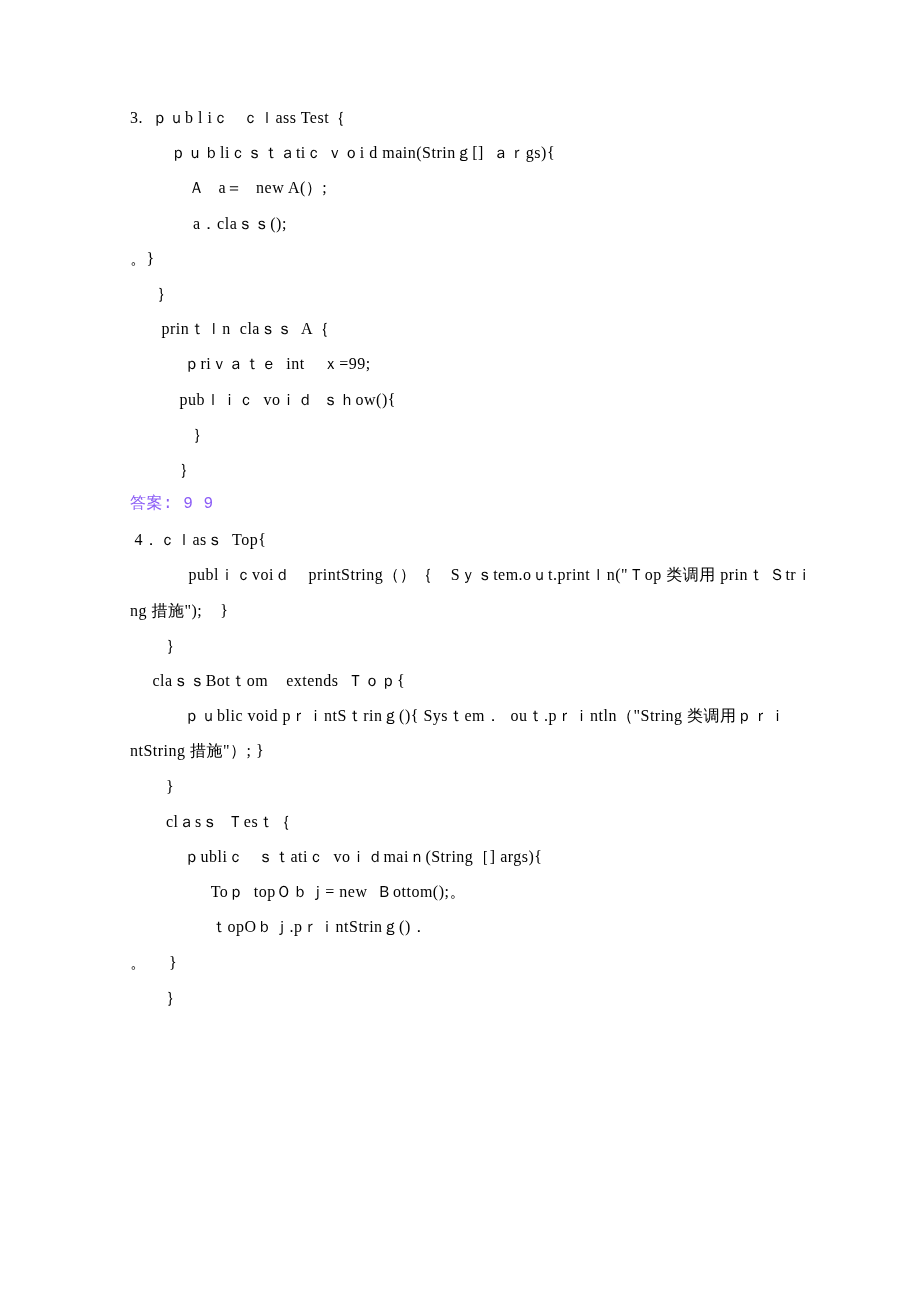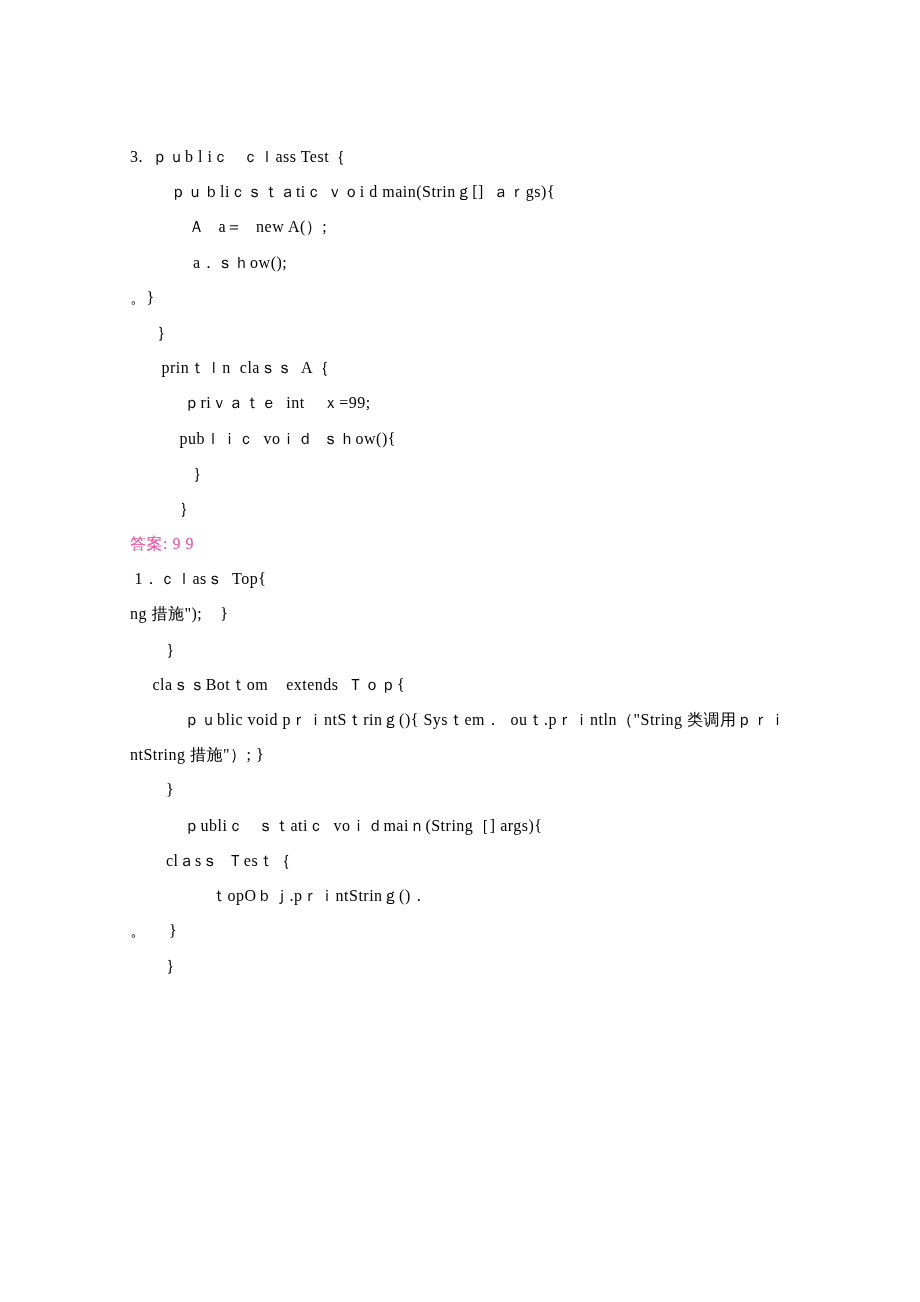--- a/index.html
+++ b/index.html
@@ -7,54 +7,55 @@
     padding: 0;
     background: #ffffff;
     font-family: "SimSun", "Times New Roman", serif;
     font-size: 16px;
     color: #000000;
     width: 920px;
     line-height: 2.2;
   }
   .page {
     padding: 100px 130px 60px 130px;
-    margin-top: 39px;
   }
   .line {
     white-space: pre;
     letter-spacing: 0.5px;
   }
   .answer {
-    color: #ec4899;
-    font-family: Liberation Serif, serif;
+    color: #8b5cf6;
+    font-family: Liberation Mono, monospace;
   }
 </style>
 </head>
 <body>
 
 <div class="page">
   <div id="content">
       <div class="line">3.  ｐｕb l iｃ   ｃｌass Test｛</div>
       <div class="line">         ｐｕｂliｃｓｔａtiｃ ｖｏi d main(Strinｇ[]  ａｒgs){</div>
       <div class="line">             Ａ   a＝   new A(）;</div>
-      <div class="line">              a．ｓｈow();</div>
+      <div class="line">              a．claｓｓ();</div>
       <div class="line">。}</div>
       <div class="line">      ｝</div>
       <div class="line">       prinｔｌn  claｓｓ  A｛</div>
       <div class="line">            ｐriｖａｔｅ  int    ｘ=99;</div>
       <div class="line">           pubｌｉｃ  voｉｄ  ｓｈow(){</div>
       <div class="line">              ｝</div>
       <div class="line">           ｝</div>
       <div class="line answer">答案: 9 9</div>
-      <div class="line"> 1．ｃｌasｓ  Top{</div>
+      <div class="line"> 4．ｃｌasｓ  Top{</div>
+      <div class="line">             publｉｃvoiｄ    printString（）｛    Sｙｓtem.oｕt.printｌn("Ｔop 类调用 prinｔ Ｓtrｉ</div>
       <div class="line">ng 措施");    }</div>
       <div class="line">        ｝</div>
       <div class="line">     claｓｓBotｔom    extends  Ｔｏｐ{</div>
       <div class="line">            ｐｕblic void pｒｉntSｔrinｇ(){ Sysｔem．  ouｔ.pｒｉntln（"String 类调用ｐｒｉ</div>
       <div class="line">ntString 措施"）; }</div>
       <div class="line">        }</div>
+      <div class="line">        clａsｓ  Ｔesｔ｛</div>
       <div class="line">            ｐubliｃ   ｓｔatiｃ  voｉｄmaiｎ(String［] args){</div>
-      <div class="line">        clａsｓ  Ｔesｔ｛</div>
+      <div class="line">                  Toｐ  topＯｂｊ= new  Ｂottom();。</div>
       <div class="line">                  ｔopOｂｊ.pｒｉntStrinｇ()．</div>
       <div class="line">。     }</div>
       <div class="line">        ｝</div>
     </div>
 </div>
 
 </body></html>

